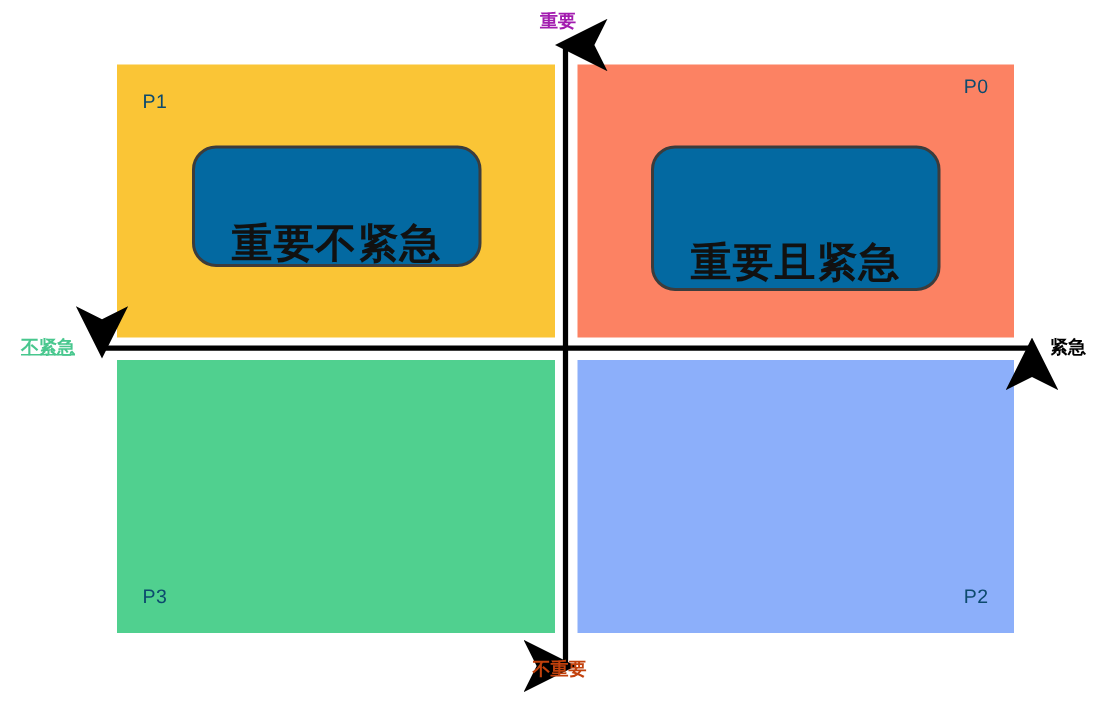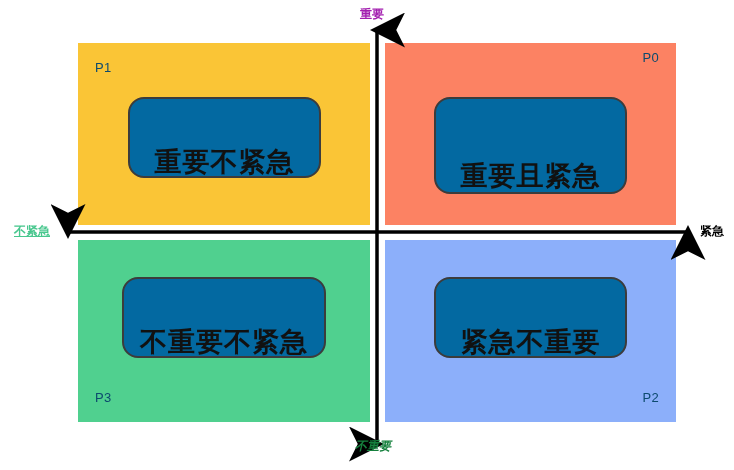--- a/index.html
+++ b/index.html
@@ -137,29 +137,23 @@
   </svg>
 
   <div class="card" id="card-p1">
     <span class="card-text">重要不紧急</span>
   </div>
 
   <div class="card" id="card-p0">
     <span class="card-text">重要且紧急</span>
   </div>
 
-  <div class="card" id="card-p3">
-    <span class="card-text">不重要不紧急</span>
-  </div>
 
-  <div class="card" id="card-p2">
-    <span class="card-text">紧急不重要</span>
-  </div>
 
   <span class="axis-label" id="axis-label-top" style="color:#a21caf;">重要</span>
 
-  <span class="axis-label" id="axis-label-bottom" style="color:#15803d;font-style:italic;">不重要</span>
+  <span class="axis-label" id="axis-label-bottom" style="color:#c2410c;">不重要</span>
 
   <span class="axis-label" id="axis-label-left" style="color:#48C78E;text-decoration:underline;">不紧急</span>
 
   <span class="axis-label" id="axis-label-right" style="color:#000000;">紧急</span>
 
 </div>
 
 </body></html>

